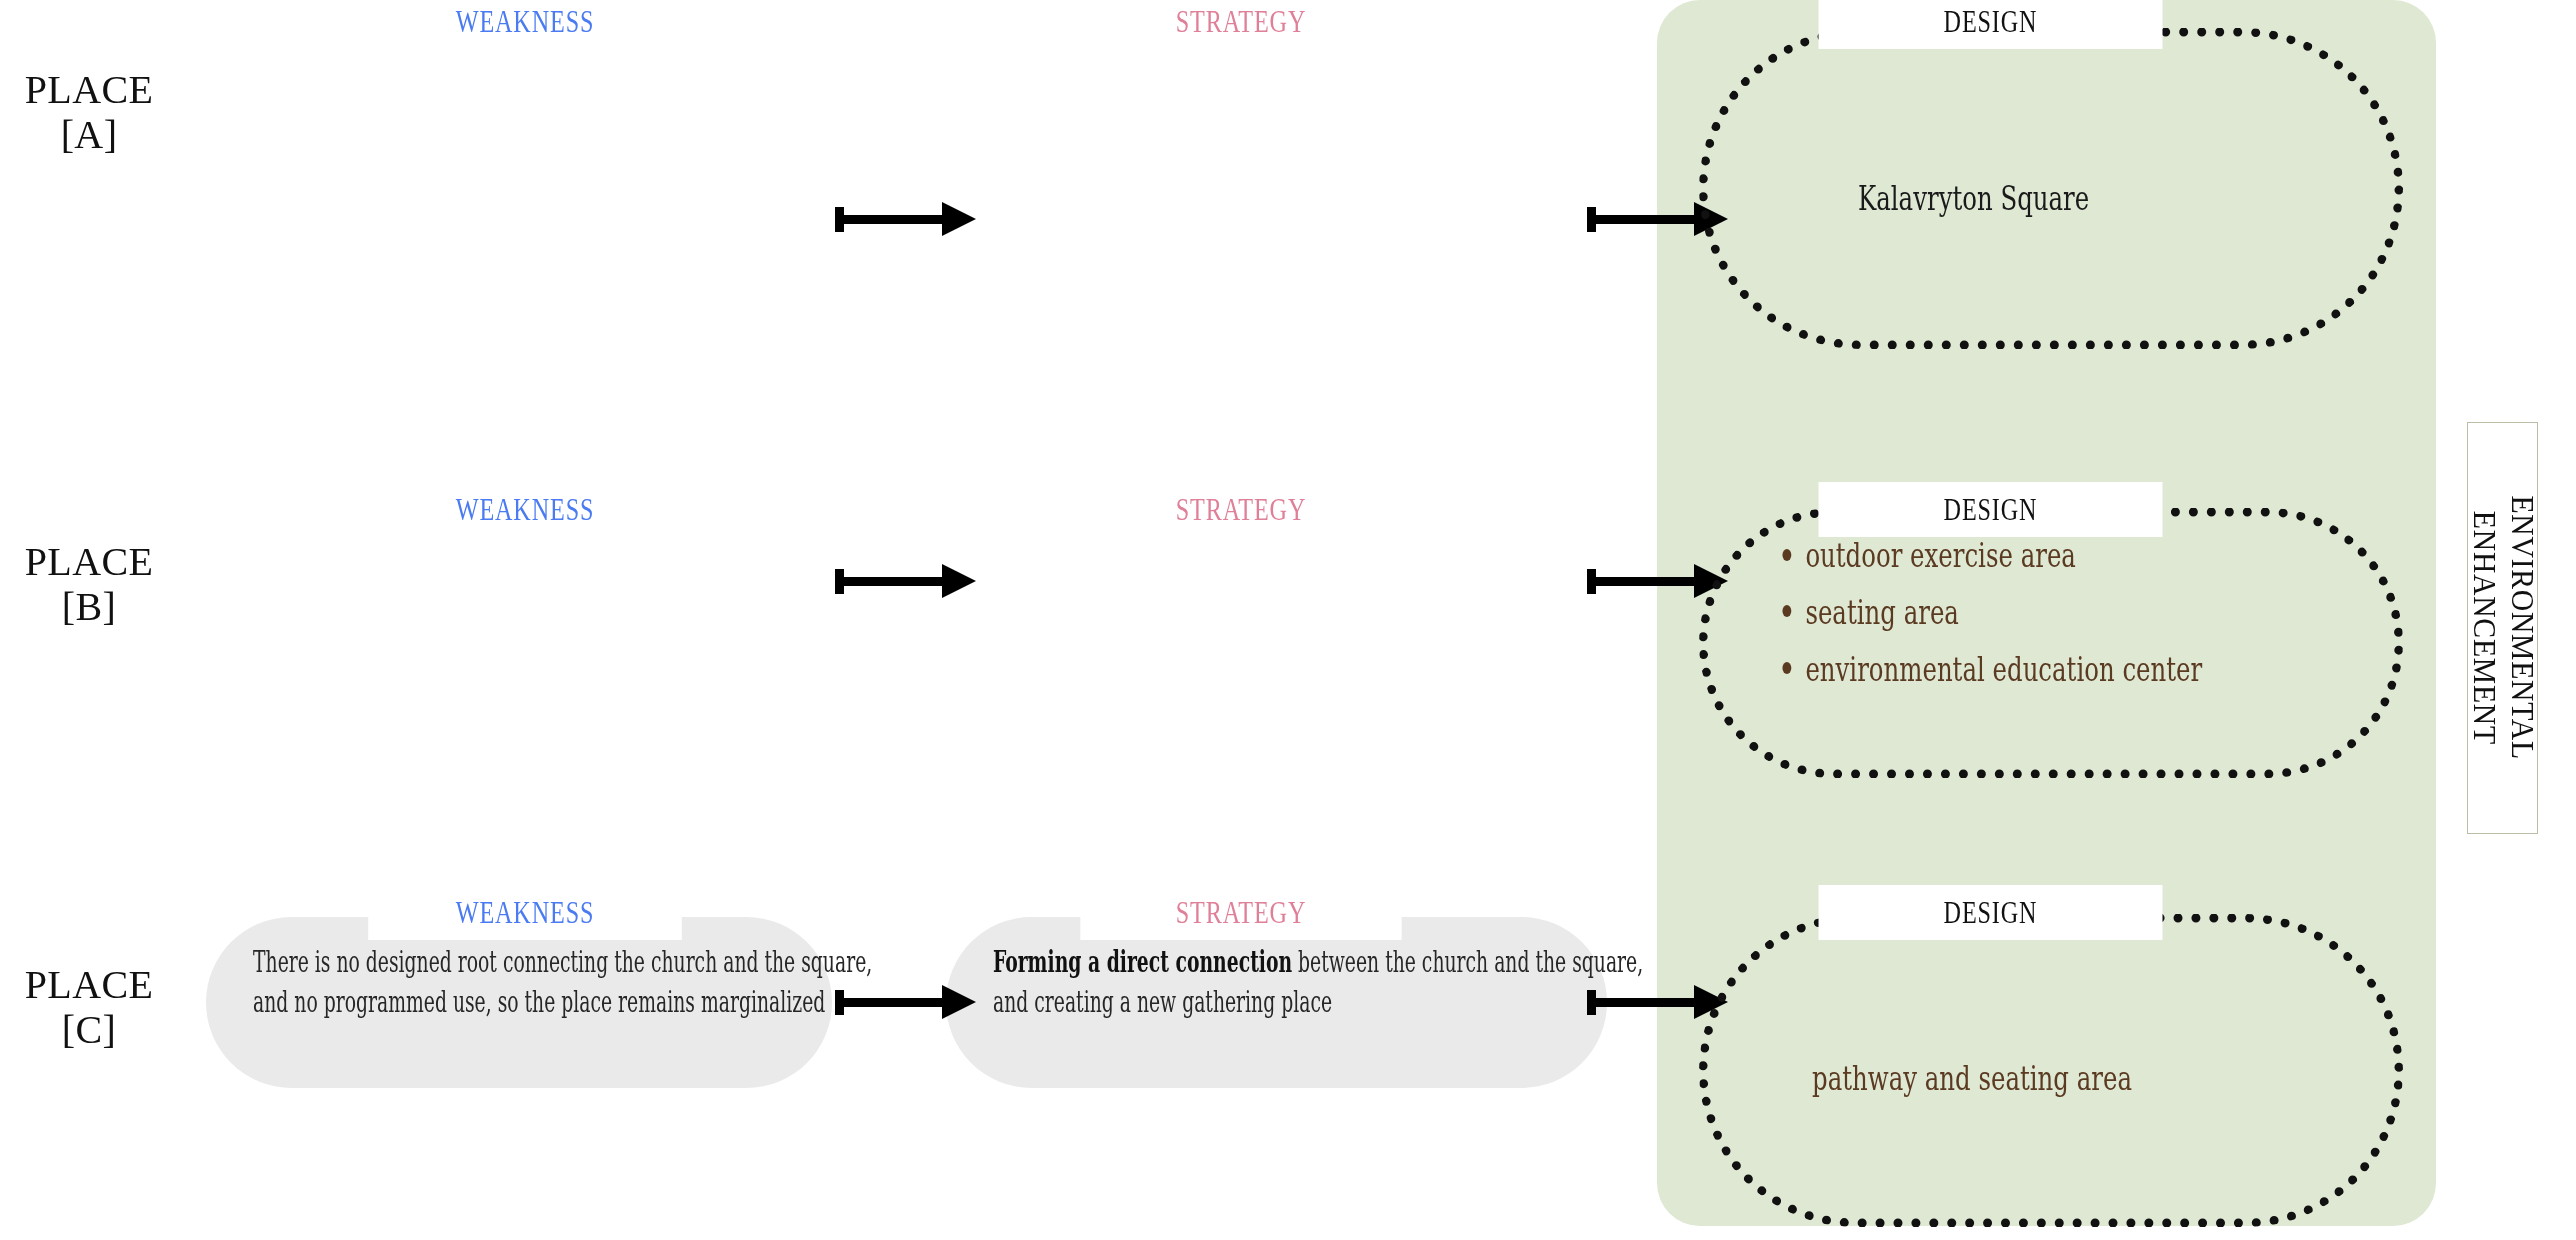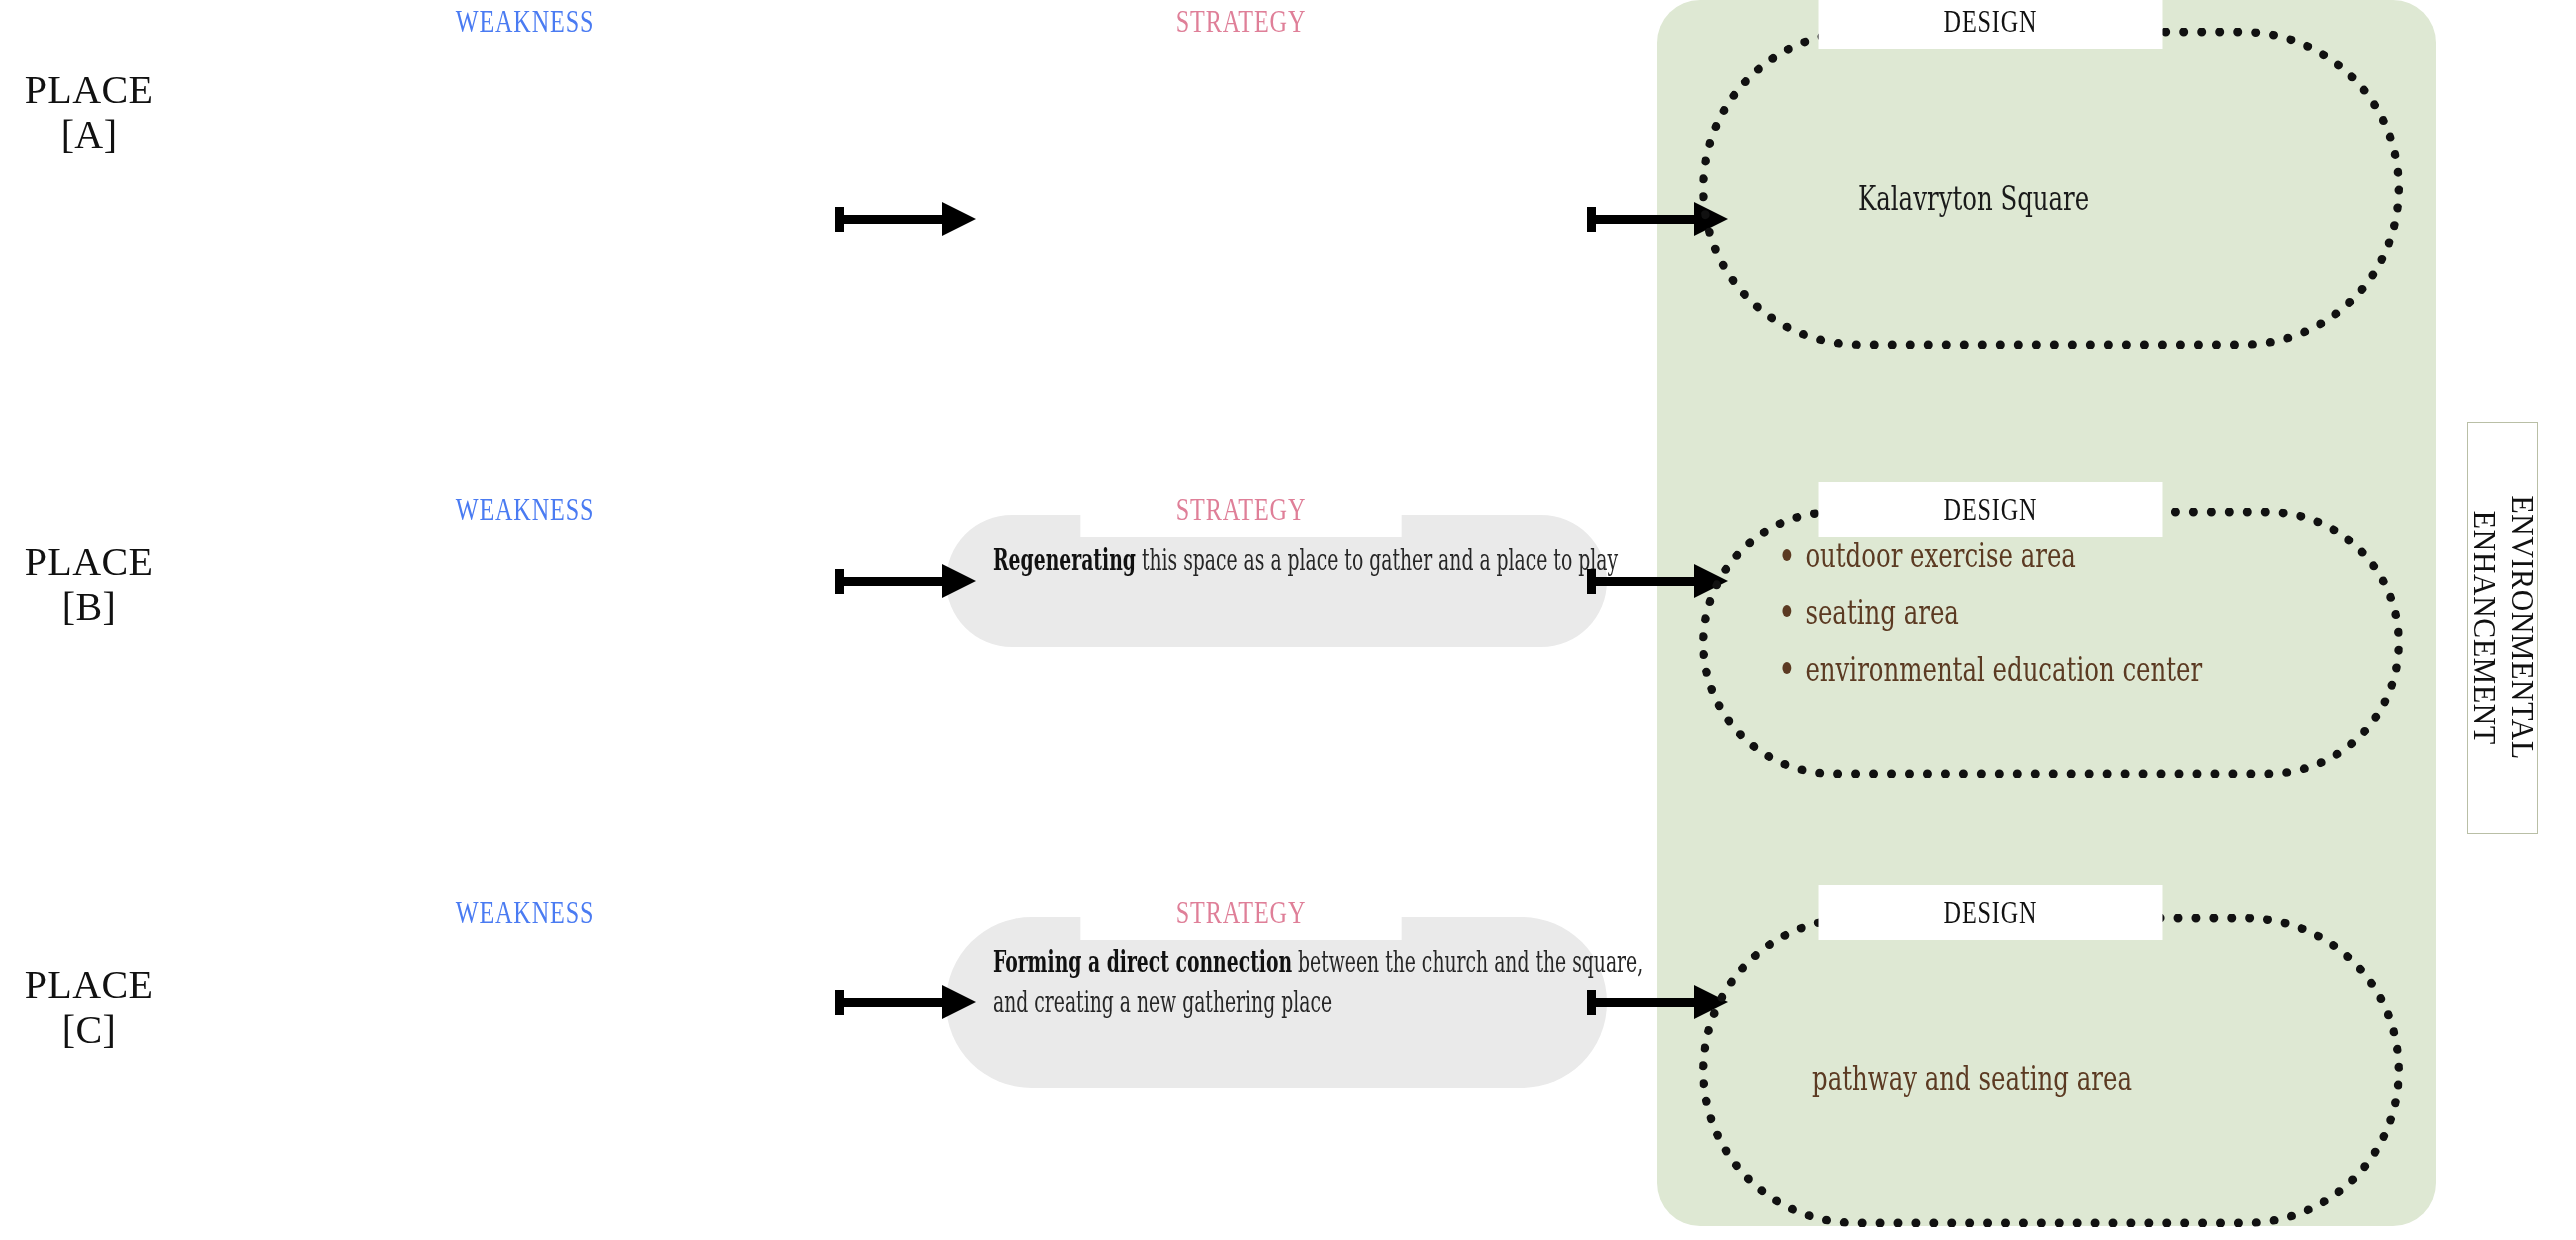--- a/index.html
+++ b/index.html
@@ -147,23 +147,20 @@
 
   <div class="row row-b">
 
     <div class="place-label" style="top:142px;">
       <span class="ln">PLACE</span>
       <span class="ln">[B]</span>
     </div>
 
     <div class="tag weak" style="left:324px;top:84px;width:402px;">WEAKNESS</div>
 
-    <div class="pill pill-strat" style="top:117px;height:132px;">
-      <div class="pill-text" style="top:25px;"><b>Regenerating</b><span> this space as a place to gather and a place to play</span></div>
-    </div>
     <div class="tag strat" style="left:1035px;top:84px;width:412px;">STRATEGY</div>
 
     <div class="arrow" style="left:835px;top:162px;">
       <div class="bar"></div>
         <div class="shaft"></div>
         <div class="head"></div>
     </div>
     <div class="arrow" style="left:1587px;top:162px;">
       <div class="bar"></div>
         <div class="shaft"></div>
@@ -181,20 +178,23 @@
     </div>
   </div>
 
   <div class="row row-c">
 
     <div class="place-label" style="top:188px;">
       <span class="ln">PLACE</span>
       <span class="ln">[C]</span>
     </div>
 
+    <div class="pill pill-weak" style="top:142px;height:171px;">
+      <div class="pill-text" style="top:25px;">There is no designed root connecting the church and the square, and no programmed use, so the place remains marginalized</div>
+    </div>
     <div class="tag weak" style="left:324px;top:110px;width:402px;">WEAKNESS</div>
 
     <div class="pill pill-strat" style="top:142px;height:171px;">
       <div class="pill-text" style="top:25px;"><b>Forming a direct connection</b><span> between the church and the square, and creating a new gathering place</span></div>
     </div>
     <div class="tag strat" style="left:1035px;top:110px;width:412px;">STRATEGY</div>
 
     <div class="arrow" style="left:835px;top:206px;">
       <div class="bar"></div>
         <div class="shaft"></div>

